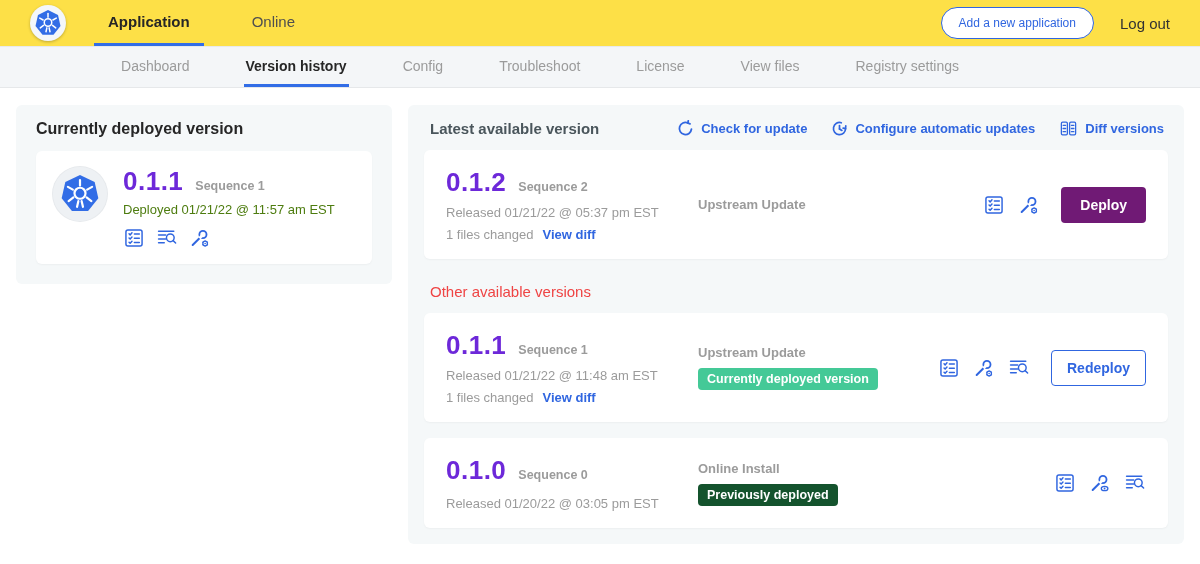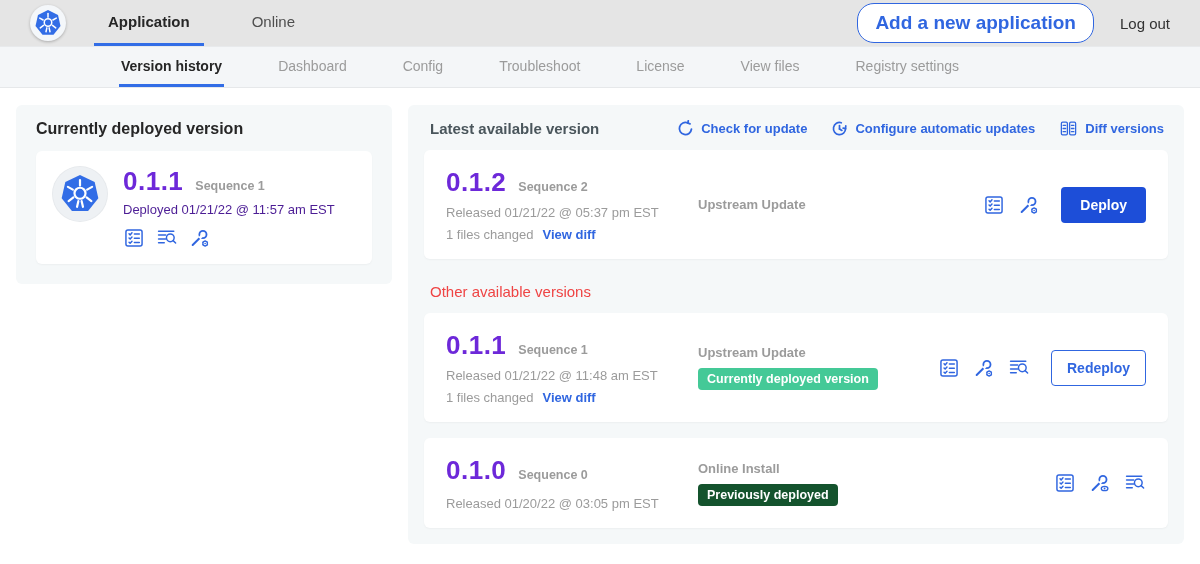--- a/index.html
+++ b/index.html
@@ -3,39 +3,39 @@
 <meta charset="utf-8">
 <style>
   * { margin:0; padding:0; box-sizing:border-box; }
   html,body { width:1200px; height:564px; }
   body {
     font-family:"Liberation Sans","DejaVu Sans",sans-serif;
     background:#ffffff; color:#323232; overflow:hidden;
   }
   
   .header {
-    height:47px; background:#e5e5e5; border-bottom:1px solid #e8eaec;
+    height:47px; background:#fde047; border-bottom:1px solid #e8eaec;
     display:flex; align-items:stretch; padding:0 30px;
   }
   .logo-wrap { display:flex; align-items:center; margin-right:28px; }
   .logo-circle {
     width:36px; height:36px; border-radius:50%; background:#f4f7fa;
     box-shadow:0 1px 3px rgba(0,0,0,.25);
     display:flex; align-items:center; justify-content:center;
   }
   .app-tabs { display:flex; align-items:stretch; gap:34px; }
   .app-tab {
     display:flex; align-items:center; padding:0 14px; font-size:15px;
     color:#4f4f4f; cursor:pointer; border-bottom:3px solid transparent; font-weight:500;
   }
   .app-tab.active { color:#262626; font-weight:700; border-bottom-color:#326de6; }
   .header-right { margin-left:auto; display:flex; align-items:center; gap:26px; }
   .pill-btn {
     border:1px solid #3066e0; color:#3066e0; background:#fff;
-    font-size:19px; font-weight:700; border-radius:17px; padding:8px 17px; cursor:pointer;
+    font-size:12px; font-weight:400; border-radius:17px; padding:8px 17px; cursor:pointer;
     font-family:inherit;
   }
   .logout { font-size:15px; color:#323232; cursor:pointer; }
   
   .subnav {
     height:41px; background:#f4f6f8; border-bottom:1px solid #e6e8ea;
     display:flex; justify-content:center; align-items:stretch; gap:52px;
     padding-right:120px;
   }
   .subnav-tab {
@@ -55,21 +55,21 @@
     display:flex; gap:15px; box-shadow:0 1px 2px rgba(0,0,0,.04);
   }
   .k8s-avatar {
     width:56px; height:56px; border-radius:50%; background:#eef1f4;
     display:flex; align-items:center; justify-content:center; flex:0 0 56px;
     box-shadow:inset 0 0 0 1px rgba(0,0,0,.03);
   }
   .ver-line { display:flex; align-items:baseline; gap:12px; }
   .ver-big { font-size:26px; font-weight:700; color:#6d28d9; letter-spacing:.5px; }
   .seq { font-size:12.5px; font-weight:600; color:#9b9b9b; }
-  .date-line { font-size:13px; color:#4c1d95; margin-top:5px; }
+  .date-line { font-size:13px; color:#4d7c0f; margin-top:5px; }
   .icon-row { display:flex; align-items:center; gap:11px; margin-top:10px; }
   .ic { width:22px; height:22px; cursor:pointer; display:block; }
   .ic-sm { width:17px; height:17px; display:block; }
   
   .right-panel { flex:1; background:#f5f8f9; border-radius:6px; padding:14px 16px 16px 16px; }
   .panel-head { display:flex; align-items:center; justify-content:space-between; padding:0 4px 12px 6px; }
   .panel-title { font-size:15px; font-weight:600; color:#4a565c; }
   .panel-actions { display:flex; align-items:center; gap:24px; }
   .action-link { display:flex; align-items:center; gap:7px; color:#3066e0; font-size:13px; font-weight:700; cursor:pointer; }
   .version-card {
@@ -82,21 +82,21 @@
   .view-diff { color:#3066e0; font-weight:700; cursor:pointer; }
   .vc-mid { flex:1; display:flex; flex-direction:column; gap:8px; align-items:flex-start; }
   .source { font-size:13px; font-weight:700; color:#9b9b9b; }
   .badge {
     font-size:12.5px; font-weight:700; color:#fff; padding:4px 9px; border-radius:4px; display:inline-block;
   }
   .badge.green { background:#44c997; }
   .badge.gray { background:#14532d; }
   .vc-right { display:flex; align-items:center; gap:13px; margin-left:auto; }
   .btn-primary {
-    background:#1d4ed8; color:#fff; border:none; font-weight:700; font-size:14px;
+    background:#701a75; color:#fff; border:none; font-weight:700; font-size:14px;
     padding:10px 19px; border-radius:4px; cursor:pointer; margin-left:8px; font-family:inherit;
   }
   .btn-outline {
     background:#fff; color:#3066e0; border:1px solid #3066e0; font-weight:700; font-size:14px;
     padding:9px 15px; border-radius:4px; cursor:pointer; margin-left:8px; font-family:inherit;
   }
   .other-title { font-size:15px; font-weight:500; color:#ef4444; margin:24px 6px 13px 6px; }
   .stack-gap { margin-top:16px; }
 </style>
 </head>
@@ -195,22 +195,22 @@
     <div class="app-tab active">Application</div>
     <div class="app-tab">Online</div>
   </div>
   <div class="header-right">
     <button class="pill-btn">Add a new application</button>
     <span class="logout">Log out</span>
   </div>
 </div>
 
 <div class="subnav">
+  <div class="subnav-tab">Dashboard</div>
   <div class="subnav-tab active">Version history</div>
-  <div class="subnav-tab">Dashboard</div>
   <div class="subnav-tab">Config</div>
   <div class="subnav-tab">Troubleshoot</div>
   <div class="subnav-tab">License</div>
   <div class="subnav-tab">View files</div>
   <div class="subnav-tab">Registry settings</div>
 </div>
 
 <div class="main">
 
   <div class="left-card">

